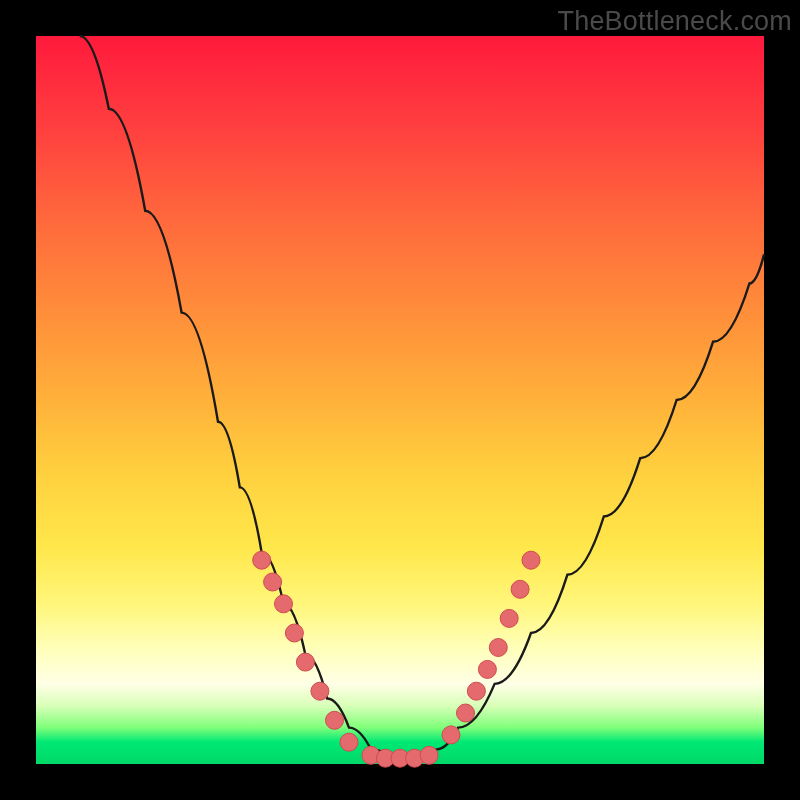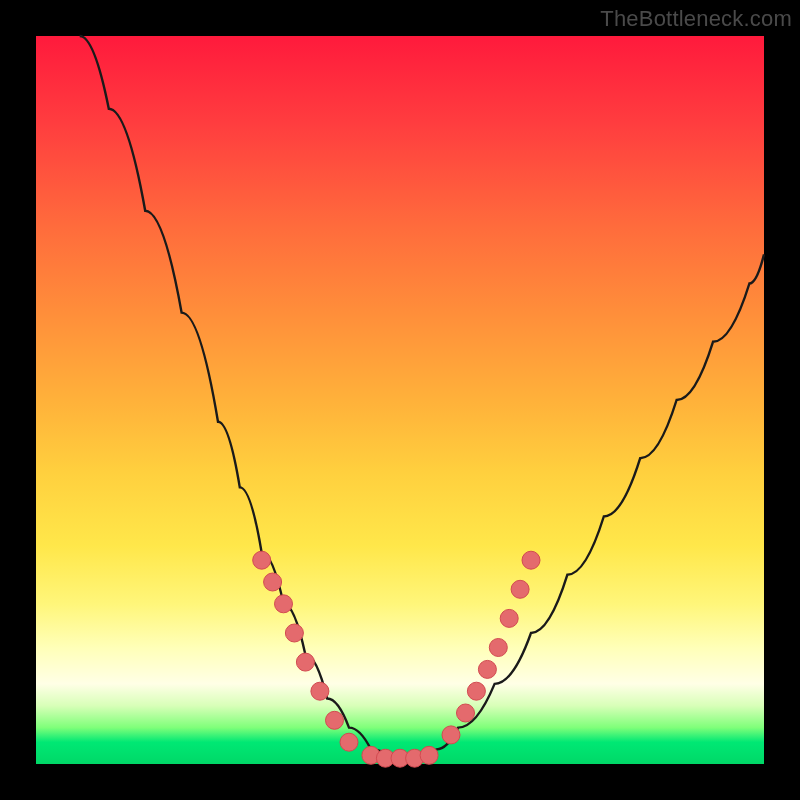--- a/index.html
+++ b/index.html
@@ -42,21 +42,21 @@
       #7fff7a 95%,
       #00e874 97%,
       #00d867 100%
     );
   }
   .watermark {
     position: absolute;
     top: 6px;
     right: 8px;
     color: #4a4a4a;
-    font-size: 22px;
+    font-size: 27px;
     font-weight: 400;
     letter-spacing: 0.2px;
     user-select: none;
   }
   svg.curve {
     position: absolute;
     left: 0;
     top: 0;
     width: 728px;
     height: 728px;

